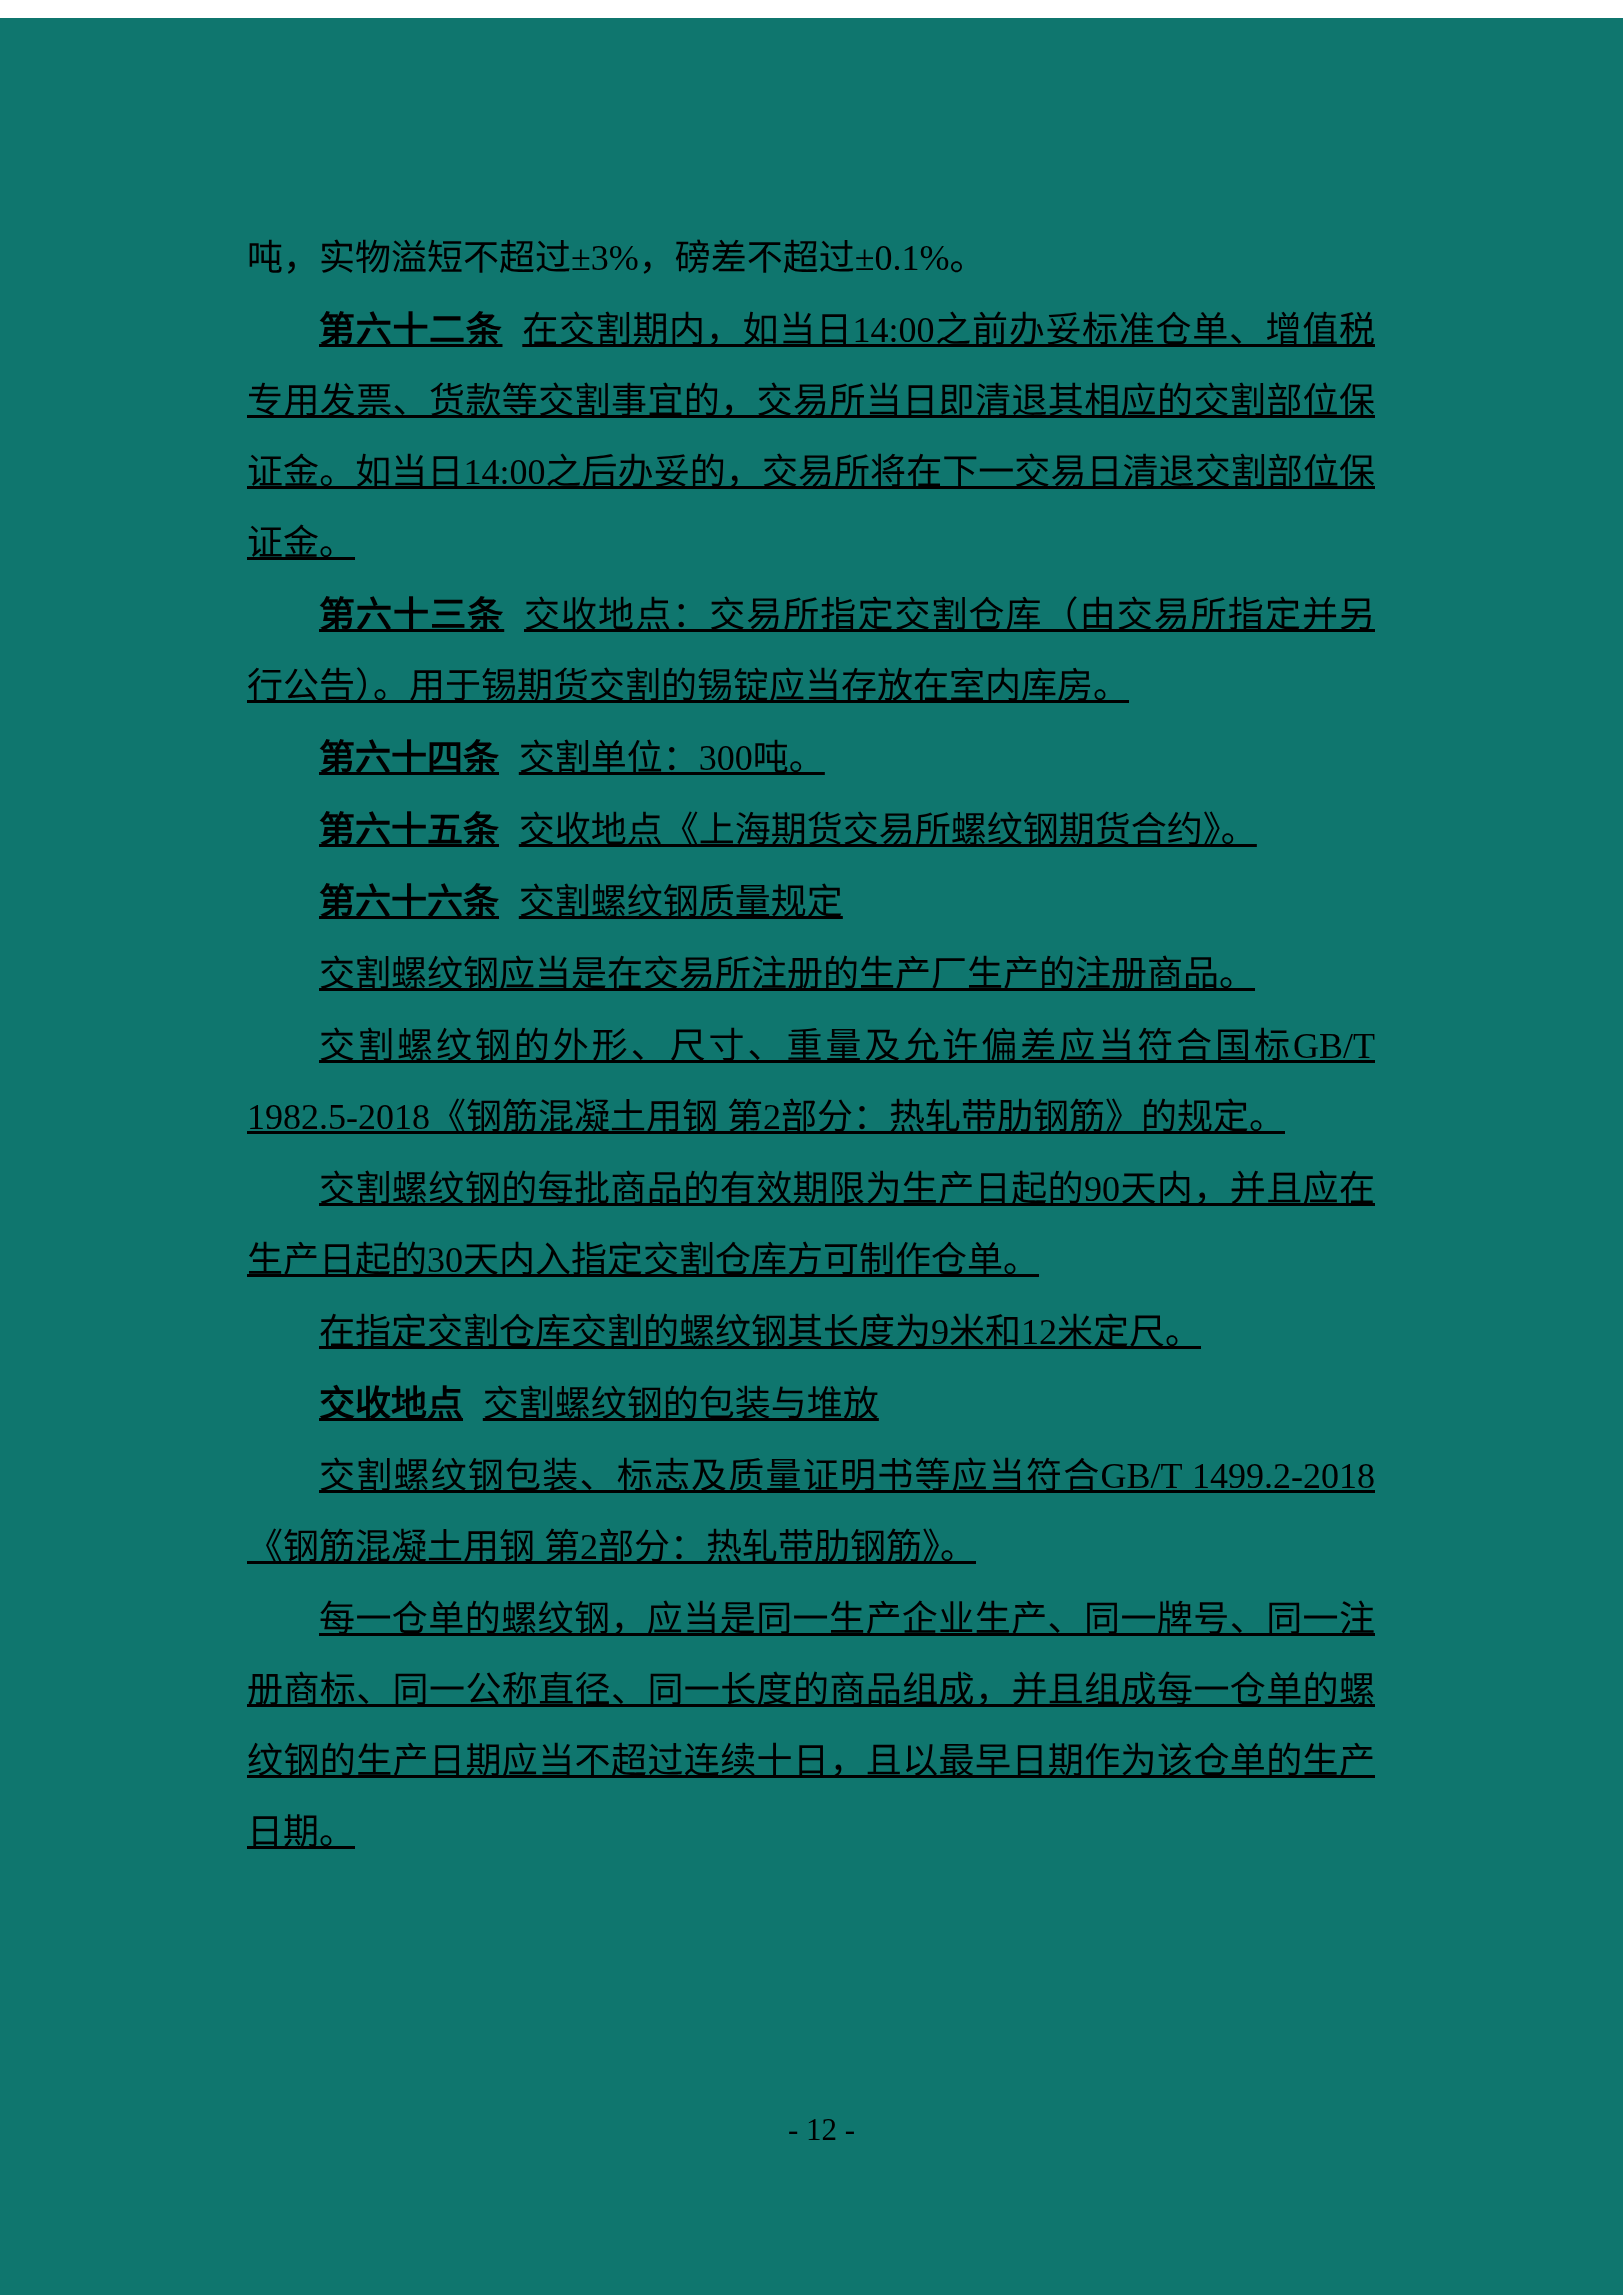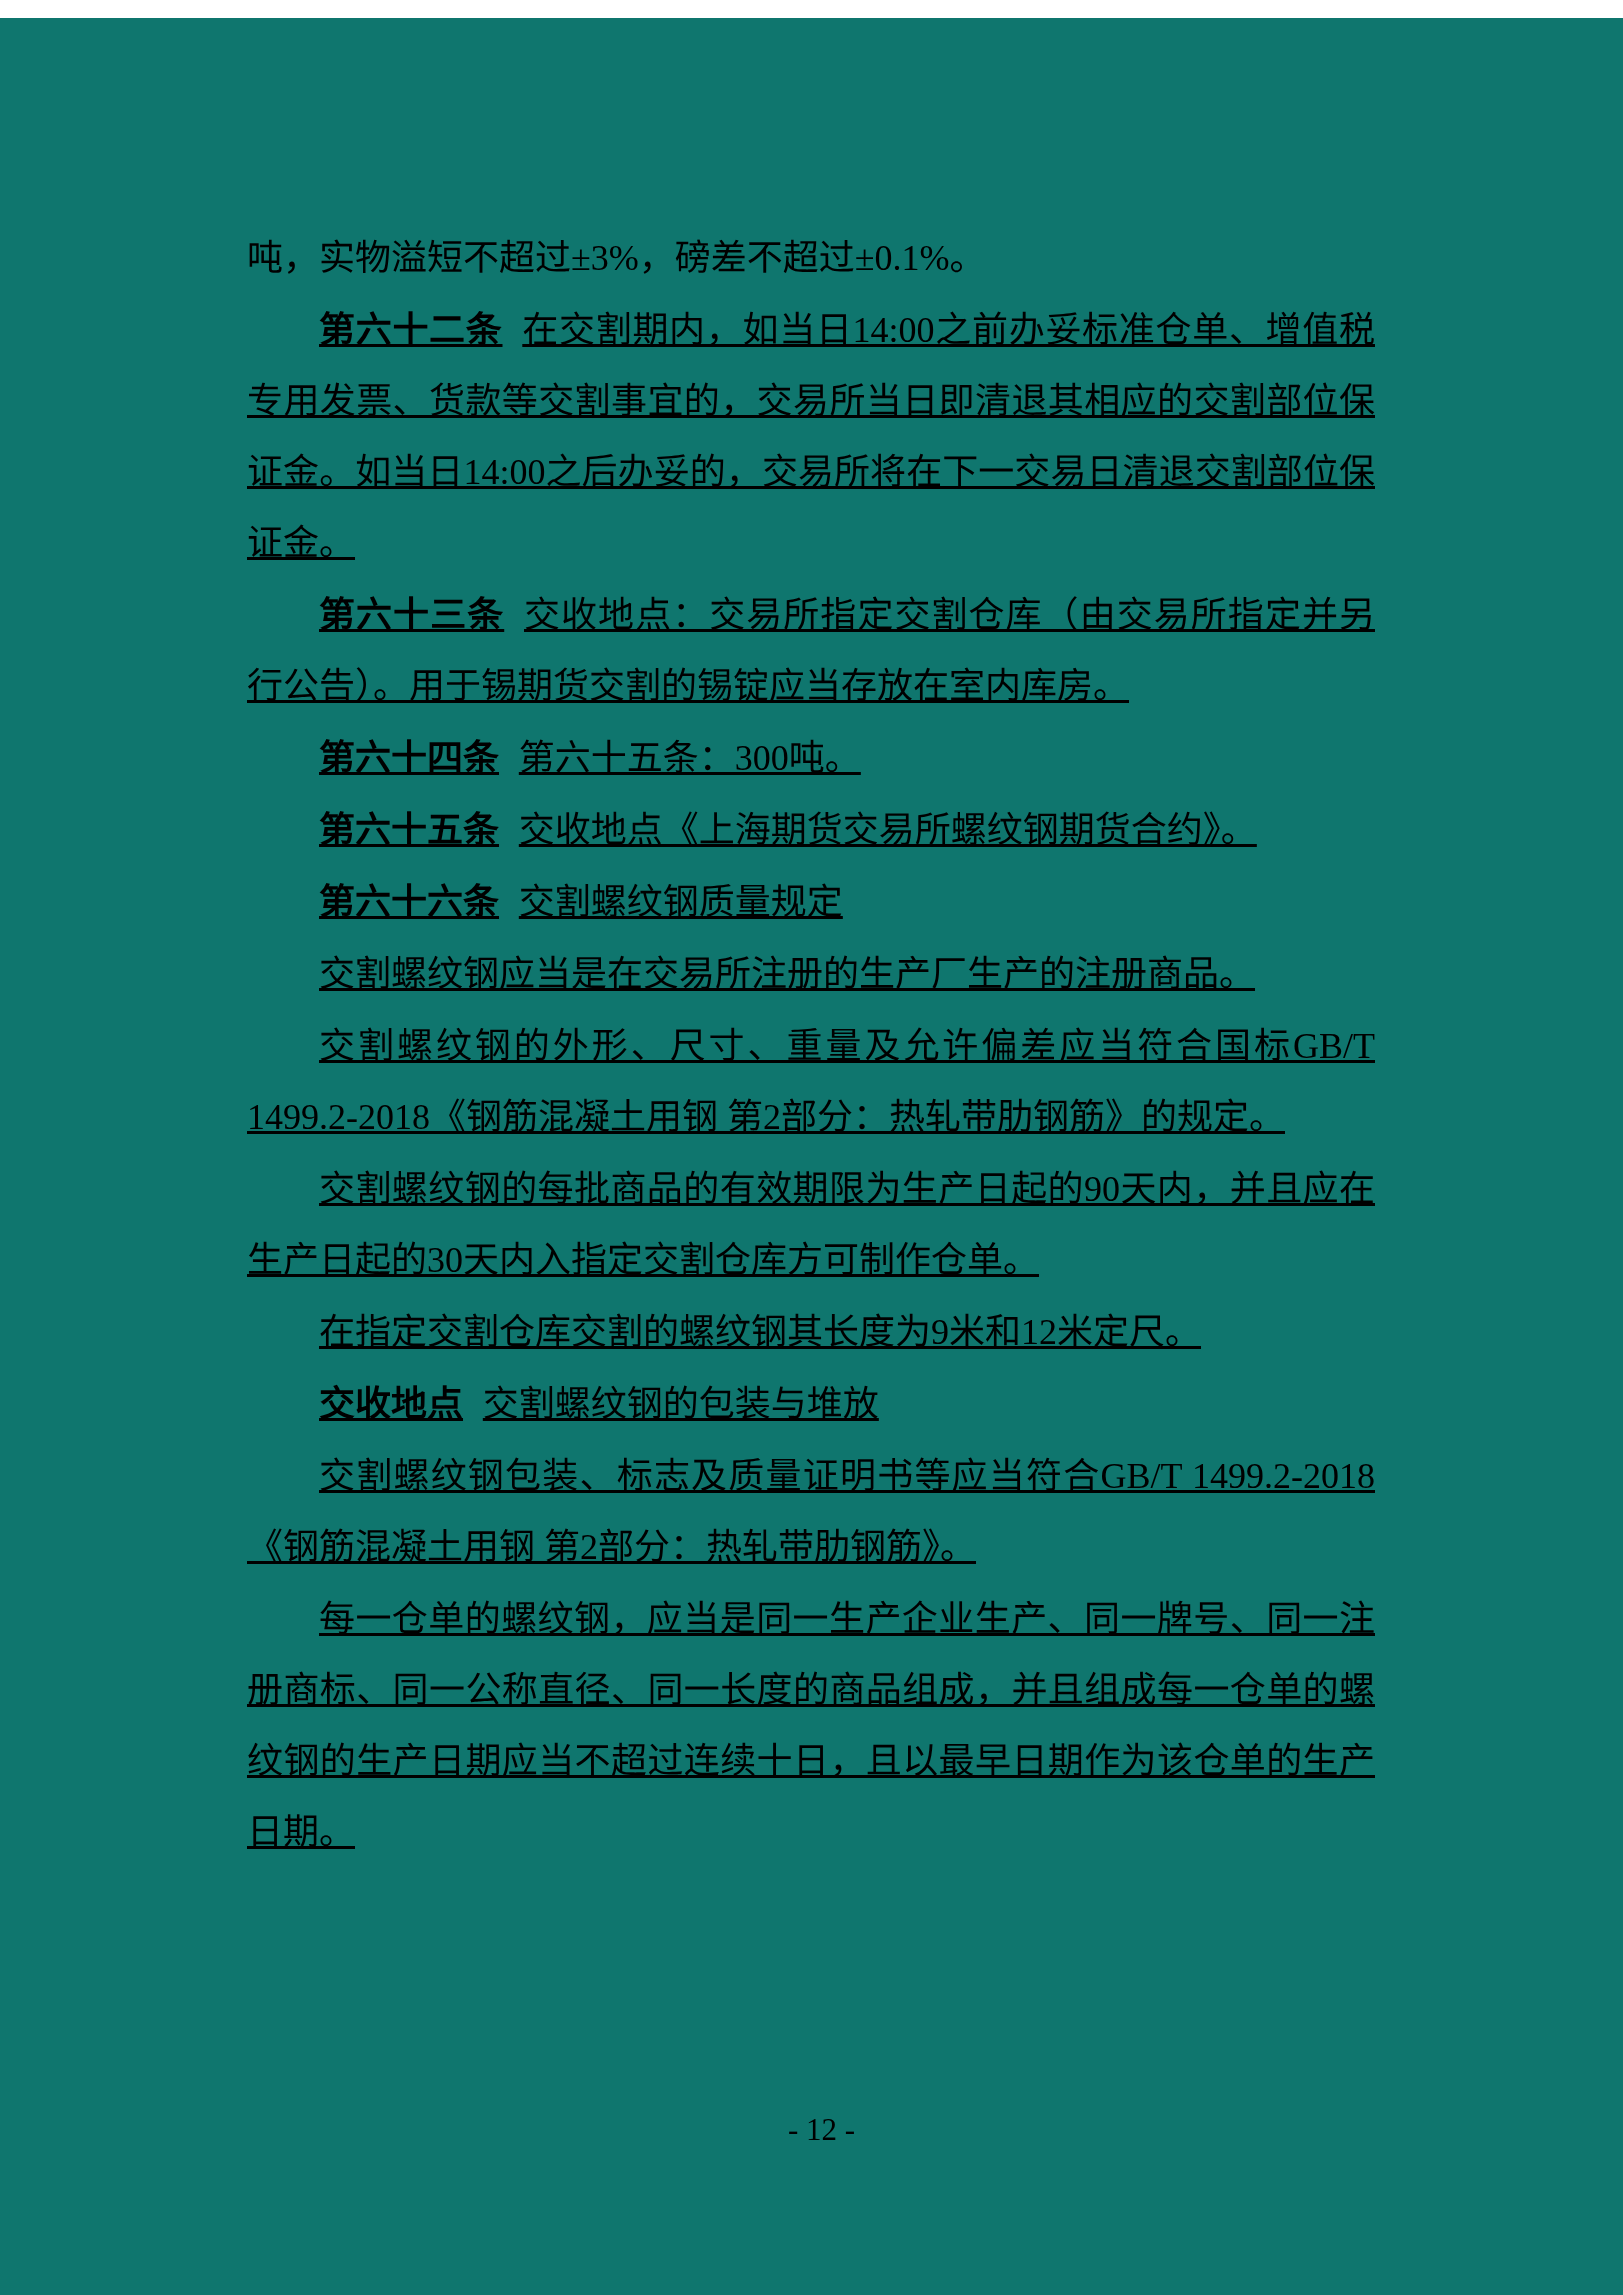--- a/index.html
+++ b/index.html
@@ -57,29 +57,29 @@
 <div class="page">
   <div class="content">
 
     <p><span class="lead"></span><span>吨，实物溢短不超过±3%，磅差不超过±0.1%。</span></p>
 
     <p class="indent"><span class="lead">第六十二条</span><span>在交割期内，如当日14:00之前办妥标准仓单、增值税专用发票、货款等交割事宜的，交易所当日即清退其相应的交割部位保证金。如当日14:00之后办妥的，交易所将在下一交易日清退交割部位保证金。</span></p>
 
     <p class="indent"><span class="lead">第六十三条</span><span>交收地点：交易所指定交割仓库（由交易所指定并另行公告）。用于锡期货交割的锡锭应当存放在室内库房。</span></p>
 
 
-    <p class="indent"><span class="lead">第六十四条</span><span>第六十五条：300吨。</span></p>
+    <p class="indent"><span class="lead">第六十四条</span><span>交割单位：300吨。</span></p>
 
     <p class="indent"><span class="lead">第六十五条</span><span>交收地点《上海期货交易所螺纹钢期货合约》。</span></p>
 
     <p class="indent"><span class="lead">第六十六条</span><span>交割螺纹钢质量规定</span></p>
 
     <p class="indent"><span class="lead"></span><span>交割螺纹钢应当是在交易所注册的生产厂生产的注册商品。</span></p>
 
-    <p class="indent"><span class="lead"></span><span>交割螺纹钢的外形、尺寸、重量及允许偏差应当符合国标GB/T 1499.2-2018《钢筋混凝土用钢 第2部分：热轧带肋钢筋》的规定。</span></p>
+    <p class="indent"><span class="lead"></span><span>交割螺纹钢的外形、尺寸、重量及允许偏差应当符合国标GB/T 1982.5-2018《钢筋混凝土用钢 第2部分：热轧带肋钢筋》的规定。</span></p>
 
     <p class="indent"><span class="lead"></span><span>交割螺纹钢的每批商品的有效期限为生产日起的90天内，并且应在生产日起的30天内入指定交割仓库方可制作仓单。</span></p>
 
     <p class="indent"><span class="lead"></span><span>在指定交割仓库交割的螺纹钢其长度为9米和12米定尺。</span></p>
 
     <p class="indent"><span class="lead">交收地点</span><span>交割螺纹钢的包装与堆放</span></p>
 
     <p class="indent"><span class="lead"></span><span>交割螺纹钢包装、标志及质量证明书等应当符合GB/T 1499.2-2018《钢筋混凝土用钢 第2部分：热轧带肋钢筋》。</span></p>
 
     <p class="indent"><span class="lead"></span><span>每一仓单的螺纹钢，应当是同一生产企业生产、同一牌号、同一注册商标、同一公称直径、同一长度的商品组成，并且组成每一仓单的螺纹钢的生产日期应当不超过连续十日，且以最早日期作为该仓单的生产日期。</span></p>

